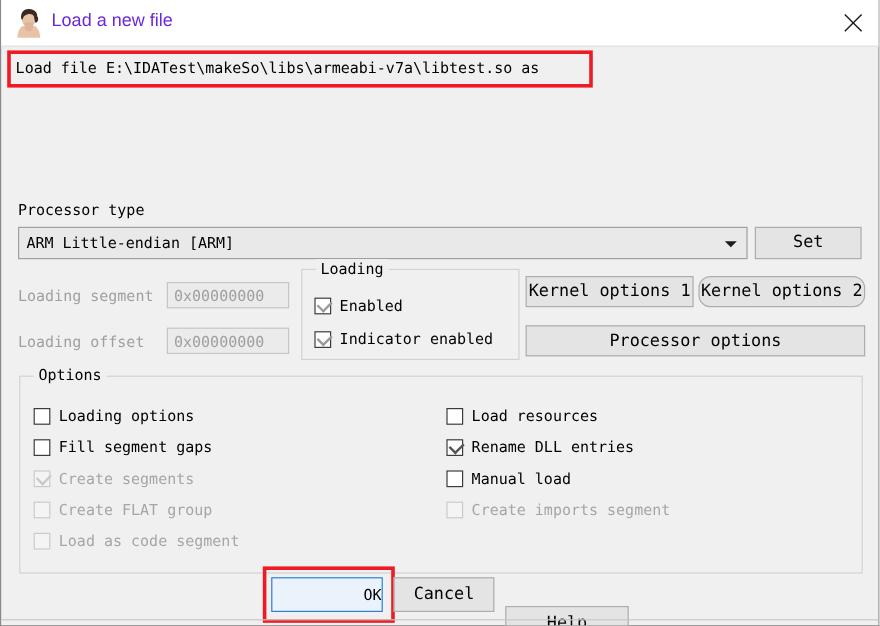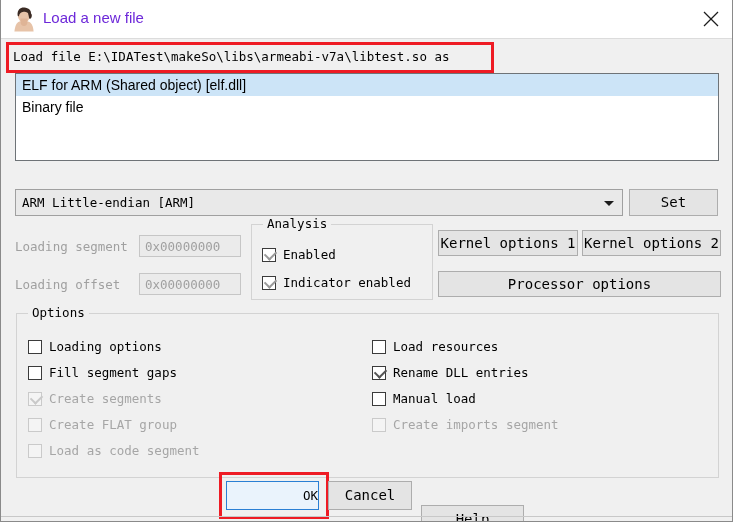--- a/index.html
+++ b/index.html
@@ -139,21 +139,21 @@
     border: 1px solid #adadad;
     box-sizing: border-box;
     text-align: center;
     cursor: default;
     font-family: "DejaVu Sans Mono", "Liberation Mono", monospace;
     font-size: 14px;
     color: #000000;
   }
   #btn-set    { left: 628px; top: 189px; width: 89px;  height: 27px; line-height: 25px; }
   #btn-kern1  { left: 437px; top: 230px; width: 140px; height: 26px; line-height: 24px; }
-  #btn-kern2  { left: 581px; top: 230px; width: 139px; height: 26px; line-height: 24px; }
+  #btn-kern2  { left: 581px; top: 230px; width: 139px; height: 26px; line-height: 24px; border-radius: 10px; }
   #btn-procop { left: 437px; top: 271px; width: 283px; height: 26px; line-height: 24px; }
 
   
   #lbl-seg   { position: absolute; left: 14px; top: 239px; }
   #lbl-off   { position: absolute; left: 14px; top: 277px; }
   .txtfield {
     position: absolute;
     width: 102px; height: 22px;
     background: #ebebeb;
     border: 1px solid #c6c6c6;
@@ -283,43 +283,40 @@
       <svg width="16" height="16" viewBox="0 0 16 16">
         <line x1="1" y1="1" x2="15" y2="15" stroke="#1d1d1d" stroke-width="1.2"></line>
         <line x1="15" y1="1" x2="1" y2="15" stroke="#1d1d1d" stroke-width="1.2"></line>
       </svg>
     </div>
   </div>
 
   <div id="loadfile-label" class="mono">Load file E:\IDATest\makeSo\libs\armeabi-v7a\libtest.so as</div>
   <div id="annot-path" class="annot"></div>
 
-  <div id="format-list">
-    <div class="list-row selected">ELF for ARM (Shared object) [elf.dll]</div>
-    <div class="list-row">Binary file</div>
-  </div>
-
+
+  <div id="proc-label" class="mono">Processor type</div>
   <div id="proc-combo">
     <div id="proc-combo-text" class="mono">ARM Little-endian [ARM]</div>
     <div id="proc-combo-arrow"></div>
   </div>
   <div id="btn-set" class="btn">Set</div>
 
   <div id="lbl-seg" class="mono-dis">Loading segment</div>
   <div id="fld-seg" class="txtfield">
     <span class="mono-dis">0x00000000</span>
   </div>
 
   <div id="lbl-off" class="mono-dis">Loading offset</div>
   <div id="fld-off" class="txtfield">
     <span class="mono-dis">0x00000000</span>
   </div>
 
   <div id="grp-analysis" class="groupbox">
-    <div class="group-title mono">Analysis</div>
+    <div class="group-title mono">Loading</div>
   </div>
   <div id="cb-analysis-enabled" class="cb">
     <span class="box">
         <i class="tick"></i>
       </span>
     <span class="lbl">Enabled</span>
   </div>
   <div id="cb-analysis-indicator" class="cb">
     <span class="box">
         <i class="tick"></i>

